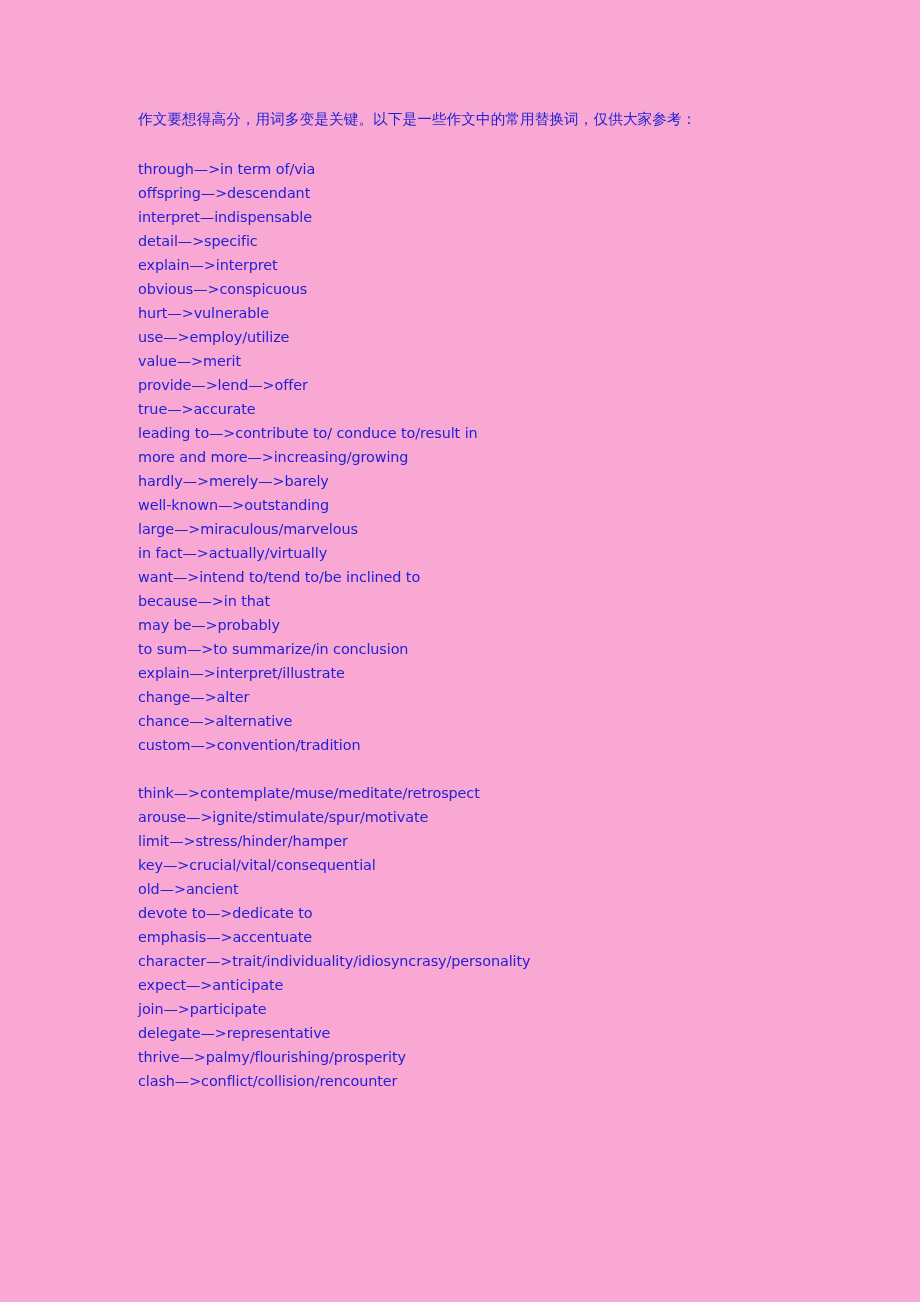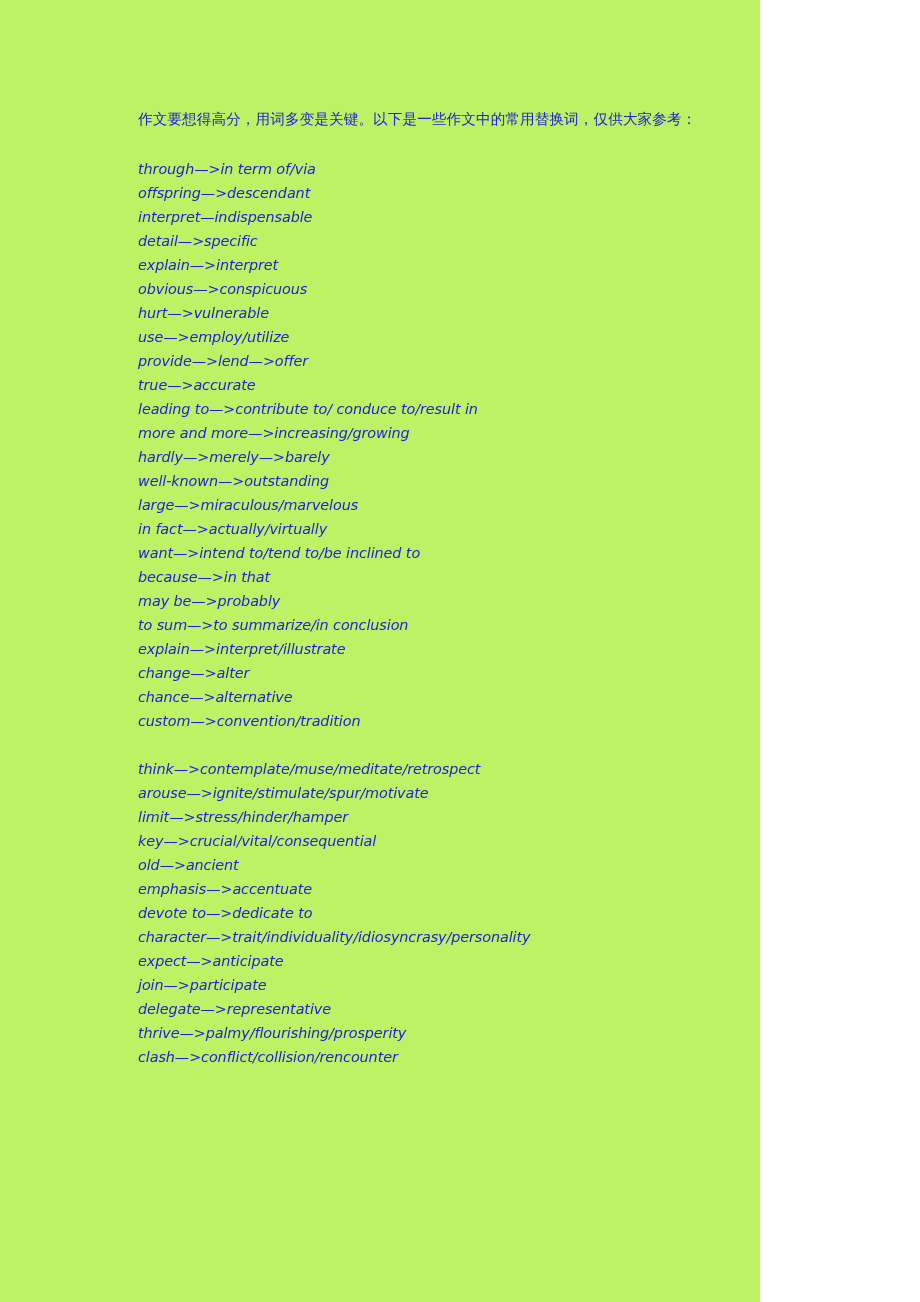--- a/index.html
+++ b/index.html
@@ -14,23 +14,23 @@
     position: relative;
     overflow: hidden;
     font-family: "Liberation Sans", "DejaVu Sans", sans-serif;
     -webkit-font-smoothing: antialiased;
   }
 
   .page {
     position: absolute;
     left: 0;
     top: 0;
-    width: 760px;
+    width: 920px;
     height: 1302px;
-    background: #bef264;
+    background: #f9a8d4;
   }
 
   .doc-body {
     position: absolute;
     left: 138px;
     top: 108px;
     width: 660px;
   }
 
   .header-line {
@@ -58,21 +58,20 @@
 
   .entry {
     color: #2121d6;
     font-family: "DejaVu Sans", "Liberation Sans", sans-serif;
     font-size: 14.4px;
     line-height: 24px;
     height: 24px;
     white-space: nowrap;
     letter-spacing: -0.1px;
     font-weight: 400;
-    font-style: italic;
   }
 </style>
 </head>
 <body>
 
 <div class="page">
   <div class="doc-body">
 
     <p class="header-line">作文要想得高分，用词多变是关键。以下是一些作文中的常用替换词，仅供大家参考：</p>
 
@@ -80,20 +79,21 @@
 
     <ul class="entry-list" id="block-1">
         <li class="entry">through—&gt;in term of/via</li>
         <li class="entry">offspring—&gt;descendant</li>
         <li class="entry">interpret—indispensable</li>
         <li class="entry">detail—&gt;specific</li>
         <li class="entry">explain—&gt;interpret</li>
         <li class="entry">obvious—&gt;conspicuous</li>
         <li class="entry">hurt—&gt;vulnerable</li>
         <li class="entry">use—&gt;employ/utilize</li>
+        <li class="entry">value—&gt;merit</li>
         <li class="entry">provide—&gt;lend—&gt;offer</li>
         <li class="entry">true—&gt;accurate</li>
         <li class="entry">leading to—&gt;contribute to/ conduce to/result in</li>
         <li class="entry">more and more—&gt;increasing/growing</li>
         <li class="entry">hardly—&gt;merely—&gt;barely</li>
         <li class="entry">well-known—&gt;outstanding</li>
         <li class="entry">large—&gt;miraculous/marvelous</li>
         <li class="entry">in fact—&gt;actually/virtually</li>
         <li class="entry">want—&gt;intend to/tend to/be inclined to</li>
         <li class="entry">because—&gt;in that</li>
@@ -106,22 +106,22 @@
       </ul>
 
     <div class="spacer-block"></div>
 
     <ul class="entry-list" id="block-2">
         <li class="entry">think—&gt;contemplate/muse/meditate/retrospect</li>
         <li class="entry">arouse—&gt;ignite/stimulate/spur/motivate</li>
         <li class="entry">limit—&gt;stress/hinder/hamper</li>
         <li class="entry">key—&gt;crucial/vital/consequential</li>
         <li class="entry">old—&gt;ancient</li>
+        <li class="entry">devote to—&gt;dedicate to</li>
         <li class="entry">emphasis—&gt;accentuate</li>
-        <li class="entry">devote to—&gt;dedicate to</li>
         <li class="entry">character—&gt;trait/individuality/idiosyncrasy/personality</li>
         <li class="entry">expect—&gt;anticipate</li>
         <li class="entry">join—&gt;participate</li>
         <li class="entry">delegate—&gt;representative</li>
         <li class="entry">thrive—&gt;palmy/flourishing/prosperity</li>
         <li class="entry">clash—&gt;conflict/collision/rencounter</li>
       </ul>
 
   </div>
 </div>

